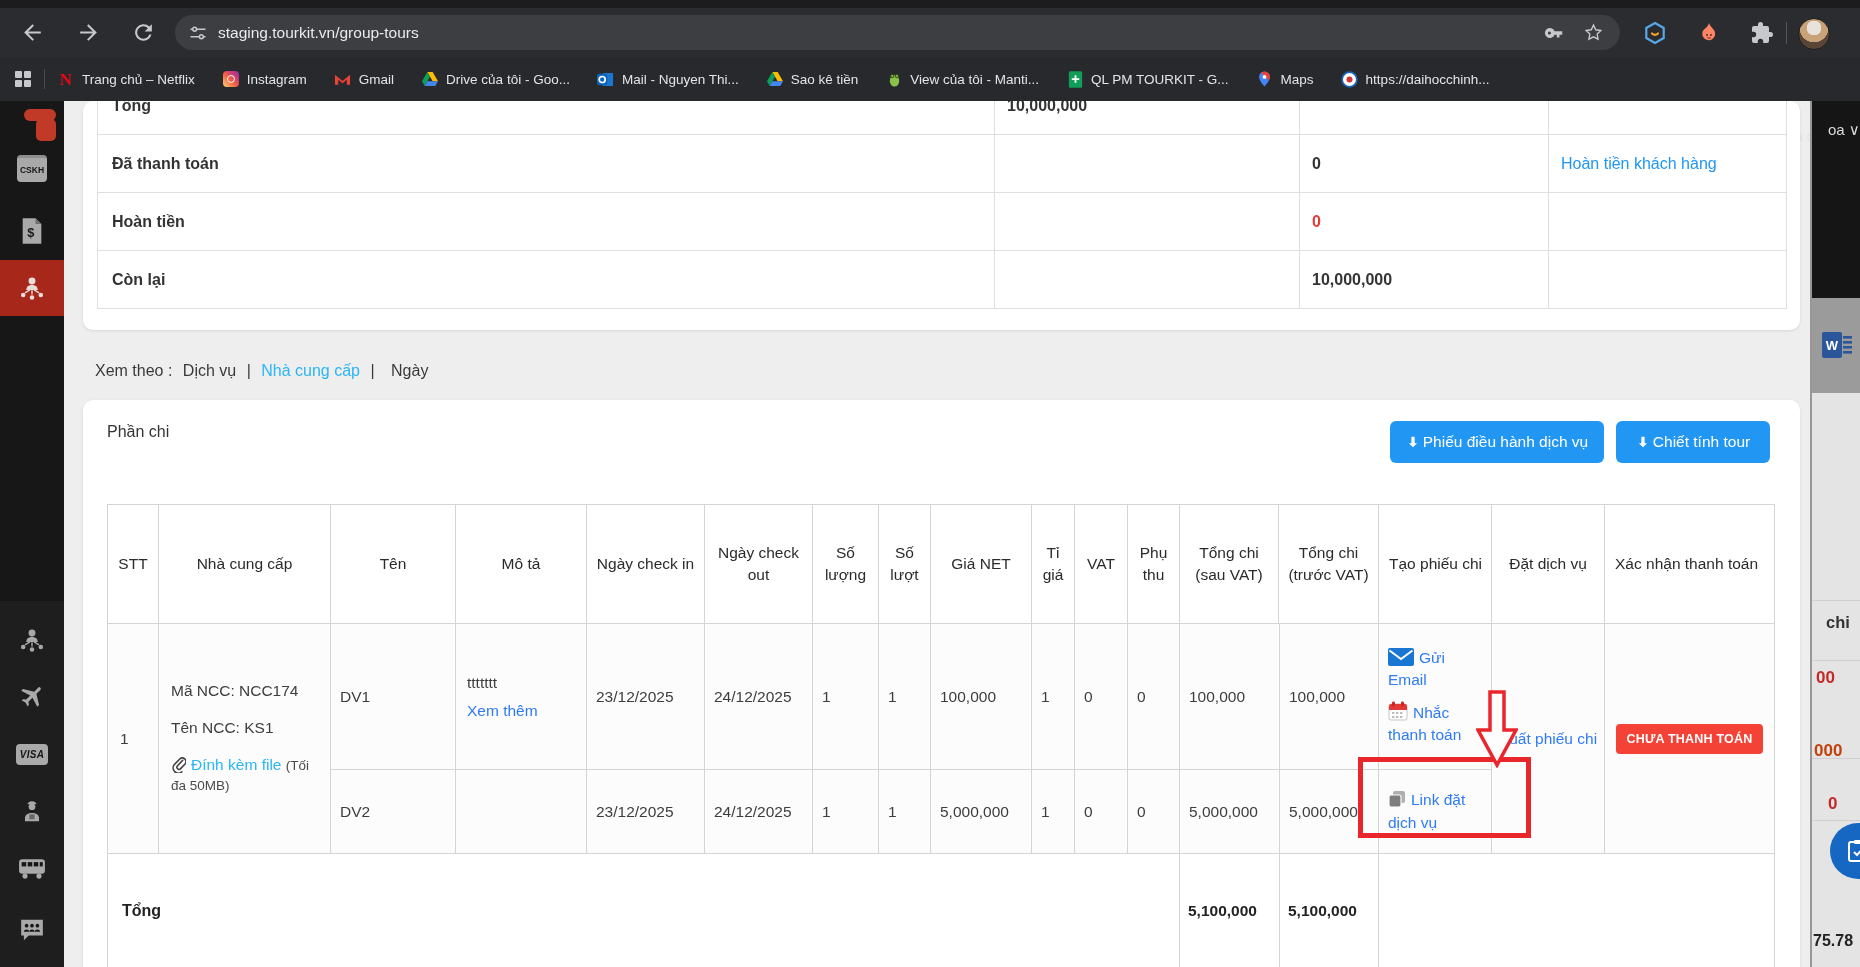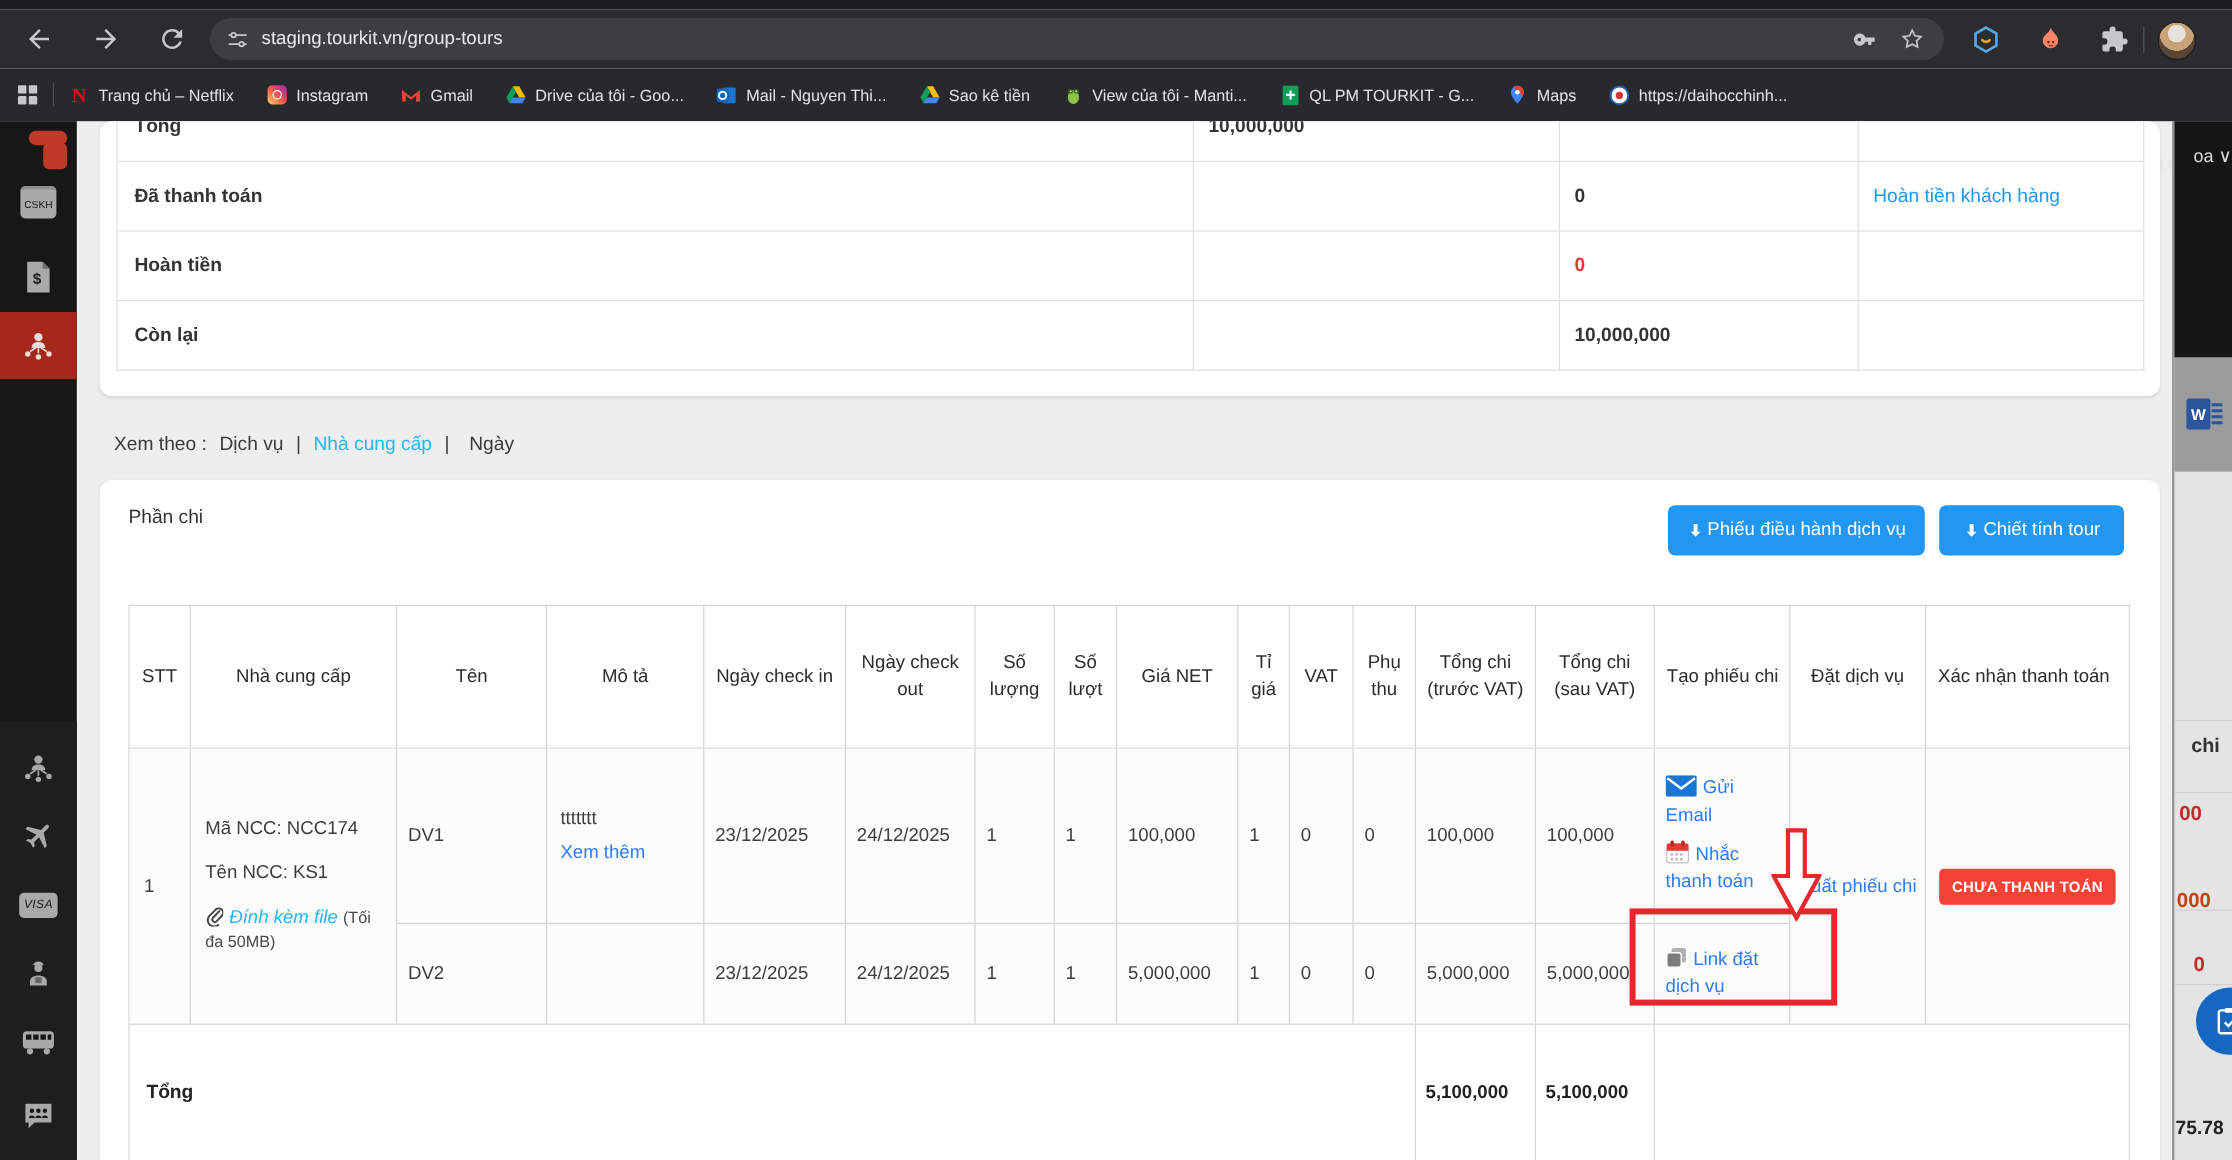--- a/index.html
+++ b/index.html
@@ -36,21 +36,21 @@
   .bm-right .bm-sep{margin:0 14px;}
   .bm-folder-label{color:#e2e4e7;font-size:13.5px;margin-left:7px;white-space:nowrap;}
 
   
   .sidebar{left:0;top:101px;width:64px;height:866px;background:#171717;}
   .sb-lower{position:absolute;left:0;top:500px;width:64px;height:366px;background:#1e1e1e;}
   .sb-item{position:absolute;left:0;width:64px;display:flex;justify-content:center;cursor:pointer;}
   .sb-active{background:#a8271b;}
   .logo-bar{position:absolute;left:24px;top:8px;width:32px;height:12px;border-radius:6px;background:#c03a27;}
   .logo-sq{position:absolute;left:36px;top:18px;width:20px;height:22px;border-radius:5px;background:#c03a27;}
-  .cskh-box,.visa-box{background:#a9a9a9;border-radius:4px;color:#161616;font-weight:normal;display:flex;align-items:center;justify-content:center;text-align:right;}
+  .cskh-box,.visa-box{background:#a9a9a9;border-radius:4px;color:#161616;font-weight:bold;display:flex;align-items:center;justify-content:center;text-align:right;}
   .cskh-box{width:30px;height:24px;font-size:8.5px;border-top:3px solid #8f8f8f;}
   .visa-box{width:32px;height:21px;font-size:10px;font-style:italic;letter-spacing:.3px;}
 
   
   .card{background:#fff;border-radius:10px;box-shadow:0 1px 3px rgba(0,0,0,.10);}
   .summary-card{left:83px;top:101px;width:1717px;height:229px;overflow:hidden;}
   .sum-table{margin:-24px 13px 0 14px;border:1px solid #dfdfdf;border-top:none;}
   .srow{display:flex;height:57px;align-items:center;border-bottom:1px solid #dfdfdf;}
   .srow:last-child{border-bottom:none;}
   .sc{height:100%;display:flex;align-items:center;box-sizing:border-box;border-right:1px solid #dfdfdf;
@@ -96,21 +96,21 @@
   .mrow{display:flex;}
   .mrow1{height:146px;border-bottom:1px solid #d4d4d4;}
   .mrow2{height:83px;}
   .tc{display:flex;align-items:center;padding-left:9px;border-right:1px solid #d4d4d4;}
   .tc-col{flex-direction:column;align-items:flex-start;justify-content:center;gap:10px;padding-left:11px;}
   .cell-act{flex-direction:column;align-items:flex-start;justify-content:center;gap:9px;padding:6px 4px 6px 9px;line-height:1.45;}
   .cell-tao{width:113px;border-right:1px solid #d4d4d4;display:flex;align-items:center;justify-content:center;
             text-align:center;line-height:1.5;}
   .cell-xn{width:169px;display:flex;align-items:center;justify-content:center;}
   .blue-link{color:#2f7bf5;cursor:pointer;}
-  .lblue-link{color:#29b6f6;cursor:pointer;font-style:italic;}
+  .lblue-link{color:#29b6f6;cursor:pointer;}
   .icn{display:inline-block;vertical-align:-3px;margin-right:5px;}
   .badge{background:#f44336;color:#fff;font-size:12.5px;font-weight:bold;letter-spacing:.2px;
          padding:8px 11px;border-radius:4px;white-space:nowrap;cursor:pointer;}
 
   .pt-foot{display:flex;height:115px;border-top:1px solid #d4d4d4;}
   .f-label{width:1072px;border-right:1px solid #d4d4d4;display:flex;align-items:center;padding-left:14px;
            font-weight:bold;font-size:16px;color:#222;}
   .f-pre,.f-post{width:100px;border-right:1px solid #d4d4d4;display:flex;align-items:center;padding-left:8px;
                  font-weight:bold;color:#222;}
   .f-post{width:99px;}
@@ -427,22 +427,22 @@
         <div class="hc c2">Tên</div>
         <div class="hc c3">Mô tả</div>
         <div class="hc c4">Ngày check in</div>
         <div class="hc c5">Ngày check out</div>
         <div class="hc c6">Số lượng</div>
         <div class="hc c7">Số lượt</div>
         <div class="hc c8">Giá NET</div>
         <div class="hc c9">Tỉ giá</div>
         <div class="hc c10">VAT</div>
         <div class="hc c11">Phụ thu</div>
+        <div class="hc c13">Tổng chi (sau VAT)</div>
         <div class="hc c12">Tổng chi (trước VAT)</div>
-        <div class="hc c13">Tổng chi (sau VAT)</div>
         <div class="hc c15 hc-left">Tạo phiếu chi</div>
         <div class="hc c14">Đặt dịch vụ</div>
         <div class="hc c16 hc-left">Xác nhận thanh toán</div>
       </div>
 
       <div class="pt-body">
         <div class="cell-stt">1</div>
         <div class="cell-ncc">
           <div>Mã NCC: NCC174</div>
           <div>Tên NCC: KS1</div>

